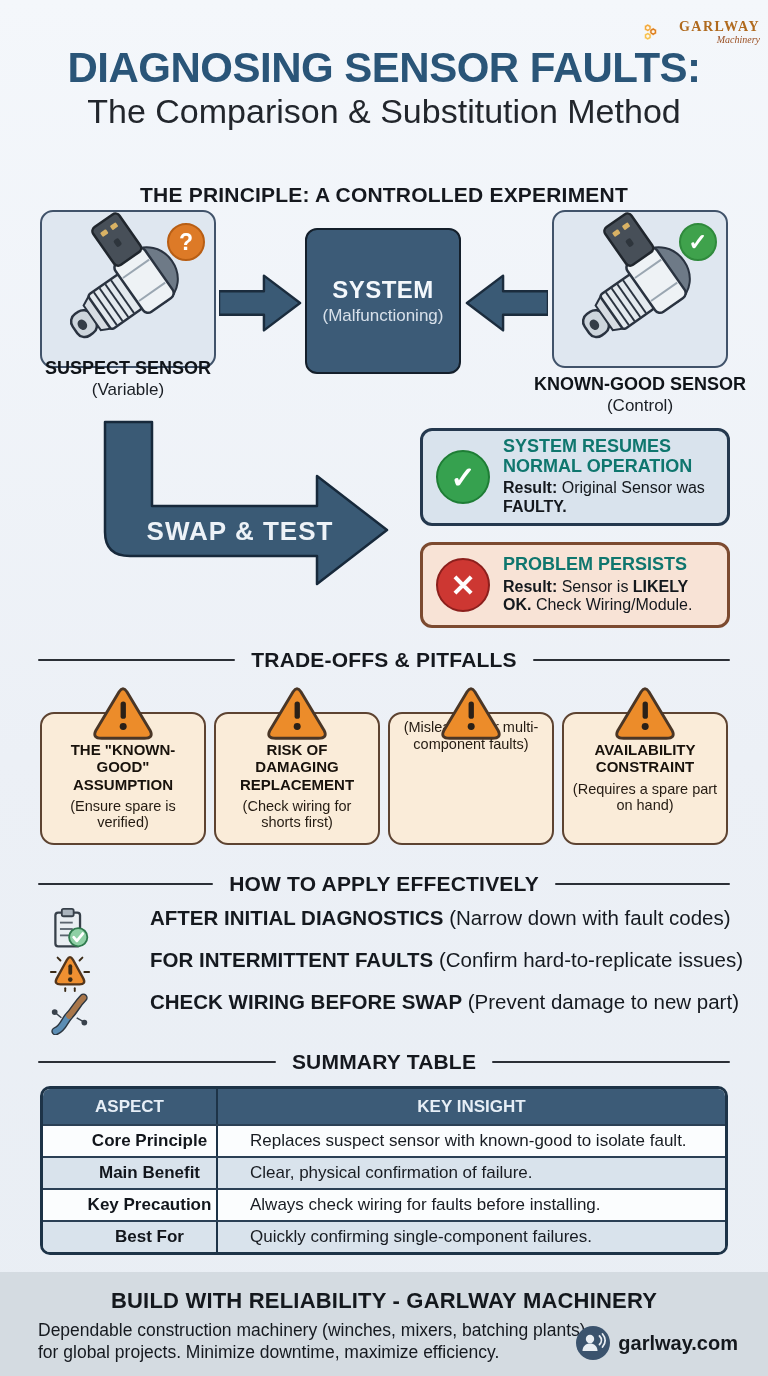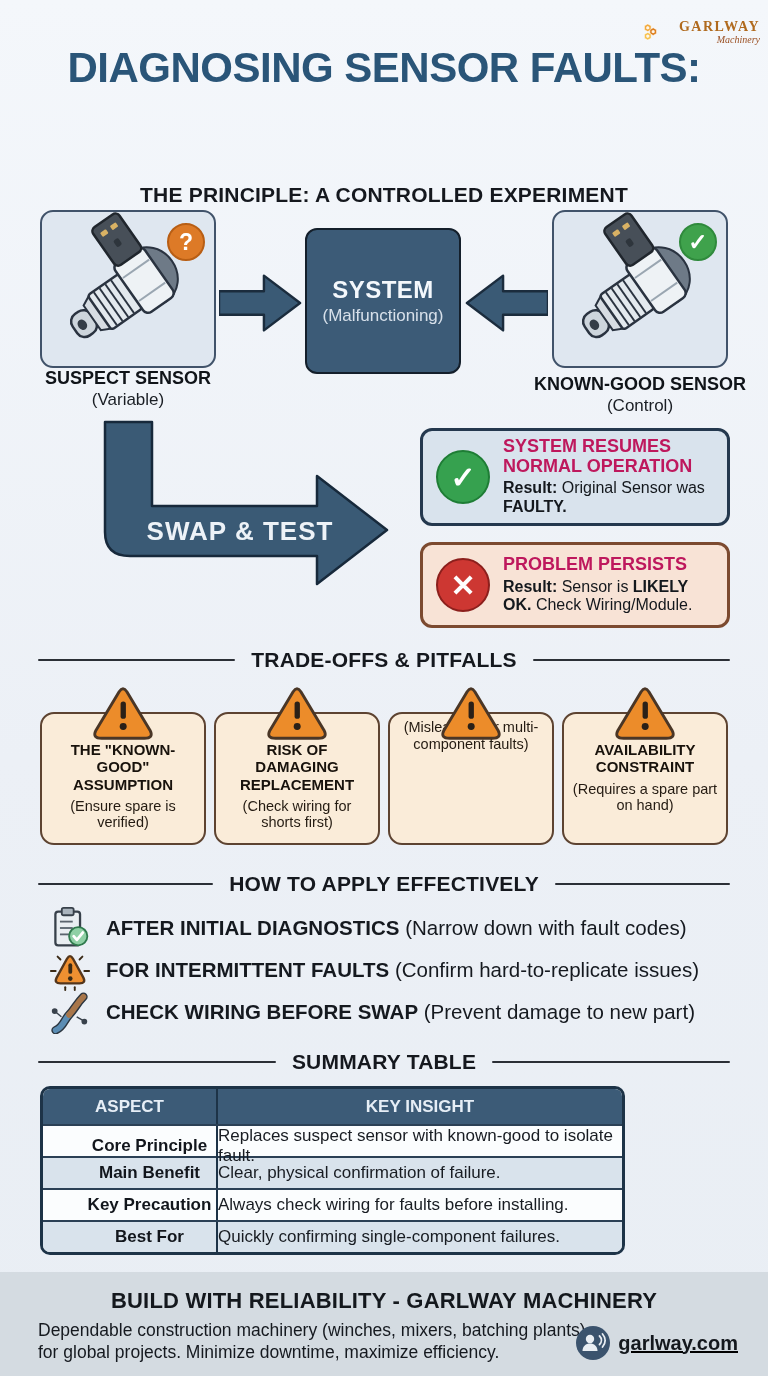--- a/index.html
+++ b/index.html
@@ -41,68 +41,68 @@
                 display:flex; flex-direction:column; align-items:center; justify-content:center; }
   .system-title { color:#f4f8fc; font-size:24px; font-weight:800; letter-spacing:0.5px; }
   .system-sub { color:#d7e0ea; font-size:17px; margin-top:2px; }
 
   .flow-arrow { top:272px; width:84px; height:62px; }
   .flow-arrow.in-left { left:219px; } .flow-arrow.in-right { left:464px; }
 
   .sensor-label { text-align:center; }
   .sensor-label .lbl { font-size:18px; font-weight:800; color:#101419; }
   .sensor-label .sub { font-size:17px; color:#1a1e24; margin-top:1px; }
-  .sl-left { left:20px; top:368px; width:216px; }
+  .sl-left { left:20px; top:358px; width:216px; }
   .sl-right { left:512px; top:374px; width:256px; }
 
   
   .swap-svg { left:60px; top:420px; width:332px; height:212px; }
 
   .outcome { left:420px; width:310px; border-radius:12px; display:flex; align-items:center; gap:13px; padding-left:13px; }
   .outcome.success { top:428px; height:98px; background:#d9e3ed; border:3px solid #24384e; }
   .outcome.fail { top:542px; height:86px; background:#f8e3d6; border:3px solid #7c4a30; }
   .oc-circle { width:54px; height:54px; border-radius:50%; flex:none; display:flex; align-items:center; justify-content:center;
                color:#fff; font-size:30px; font-weight:800; }
   .oc-circle.green { background:#36a14f; border:2.5px solid #1e7d35; }
   .oc-circle.red { background:#cd3732; border:2.5px solid #8c1f1c; }
   .oc-text { padding-right:8px; }
-  .oc-title { font-size:18px; font-weight:800; line-height:1.1; color:#be185d; }
+  .oc-title { font-size:18px; font-weight:800; line-height:1.1; color:#0f766e; }
   .oc-body { font-size:16px; line-height:1.18; color:#14181d; margin-top:3px; }
   .oc-body b { font-weight:800; }
 
   
   .pitfall { top:712px; width:166px; height:133px; background:#faecd9; border:2.5px solid #5d4331; border-radius:14px; text-align:center; }
   .pf1 { left:40px; } .pf2 { left:214px; } .pf3 { left:388px; } .pf4 { left:562px; }
   .pf-tri { position:absolute; top:-29px; left:50%; transform:translateX(-50%); }
   .pf-title { font-size:15px; font-weight:800; line-height:1.15; color:#18120c; padding:27px 12px 0; }
   .pf-note { font-size:14.5px; line-height:1.15; color:#241b12; margin-top:5px; padding:0 8px; }
 
   
-  .ap-row { left:46px; width:690px; height:44px; display:flex; align-items:center; }
+  .ap-row { left:46px; width:690px; height:44px; display:flex; align-items:flex-start;gap:44px; }
   .ap1 { top:906px; } .ap2 { top:948px; } .ap3 { top:990px; }
   .ap-icon { width:48px; height:46px; flex:none; display:flex; align-items:center; justify-content:center; }
   .ap-text { margin-left:12px; font-size:20.5px; color:#15191f; white-space:nowrap; }
   .ap-text .b { font-weight:800; }
 
   
-  .table { left:40px; top:1086px; width:585px; border:3px solid #1d3347; border-radius:10px; overflow:hidden; background:#fbfdfe; }
+  .table { left:40px; top:1086px; width:688px; border:3px solid #1d3347; border-radius:10px; overflow:hidden; background:#fbfdfe; }
   .trow { display:grid; grid-template-columns:175px 1fr; }
   .trow.head { background:#3c5b77; height:35px; }
   .trow.head .cell { color:#e6eef6; font-weight:800; font-size:17px; display:flex; align-items:center; justify-content:center; }
   .trow.body { height:32px; border-top:2px solid #2b4055; }
   .cell.aspect { display:flex; align-items:center; justify-content:center; font-weight:700; font-size:17px; color:#12161c;
                  border-right:2.5px solid #1d3347;padding-left:40px; }
-  .cell.insight { display:flex; align-items:center; padding-left:0; font-size:17px; color:#181c22; }
+  .cell.insight { display:flex; align-items:center; padding-left:32px; font-size:17px; color:#181c22; }
   .trow.alt { background:#d9e3ec; }
 
   
   .footer { left:0; top:1272px; width:768px; height:104px; background:#d4dbe1; }
   .f-title { position:absolute; top:16px; width:100%; text-align:center; font-size:22px; font-weight:800; color:#14181d; letter-spacing:0.2px; }
   .f-desc { position:absolute; left:38px; top:48px; width:555px; font-size:17.5px; line-height:1.24; color:#15191f; }
-  .f-site { position:absolute; right:30px; top:54px; display:flex; align-items:center; gap:8px;text-decoration:underline; }
+  .f-site { position:absolute; right:30px; top:54px; display:flex; align-items:center; gap:8px; }
   .f-site-text { font-size:20px; font-weight:800; color:#14181d; }
 </style>
 </head>
 <body>
 
 <div id="page">
 
   <div class="abs logo">
     <svg width="44" height="48" viewBox="0 0 44 48">
       <polygon points="15,3 23.7,8 23.7,18 15,23 6.3,18 6.3,8" fill="#f2a93b" stroke="#fff" stroke-width="1.3"></polygon>
@@ -112,20 +112,21 @@
       <polygon points="15,25 23.7,30 23.7,40 15,45 6.3,40 6.3,30" fill="#f6c14e" stroke="#fff" stroke-width="1.3"></polygon>
       <polygon points="15,30.5 18.9,32.75 18.9,37.25 15,39.5 11.1,37.25 11.1,32.75" fill="#fcf6ec"></polygon>
     </svg>
     <div class="logo-txt">
       <span class="logo-name">GARLWAY</span>
       <span class="logo-tag">Machinery</span>
     </div>
   </div>
 
   <div class="abs title">DIAGNOSING SENSOR FAULTS:</div>
+  <div class="abs subtitle">The Comparison &amp; Substitution Method</div>
 
   <div class="abs sec-head sec1">
     <span class="line"></span>
     <span class="txt">THE PRINCIPLE: A CONTROLLED EXPERIMENT</span>
     <span class="line"></span>
   </div>
 
   <div class="abs sensor-box left">
     <svg width="128" height="122" viewBox="0 0 128 122">
       <g transform="rotate(-35 64 66)">

